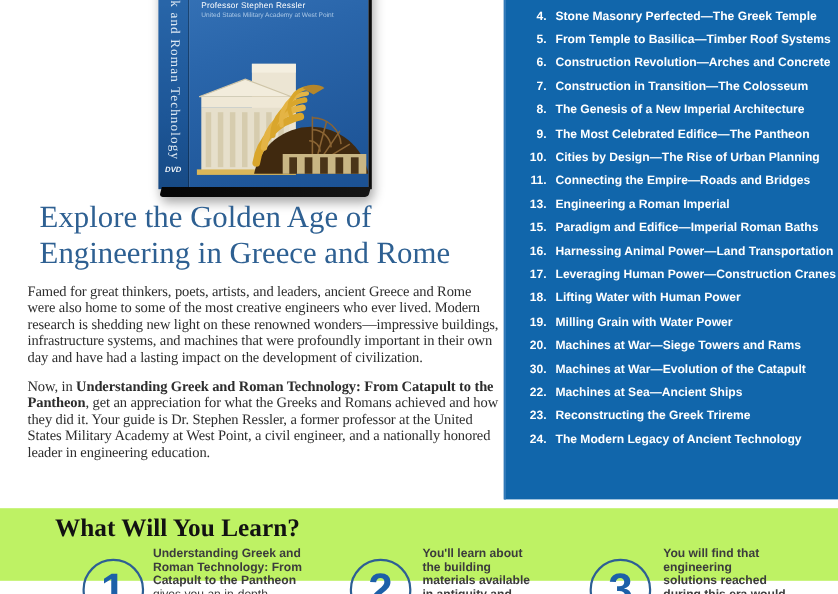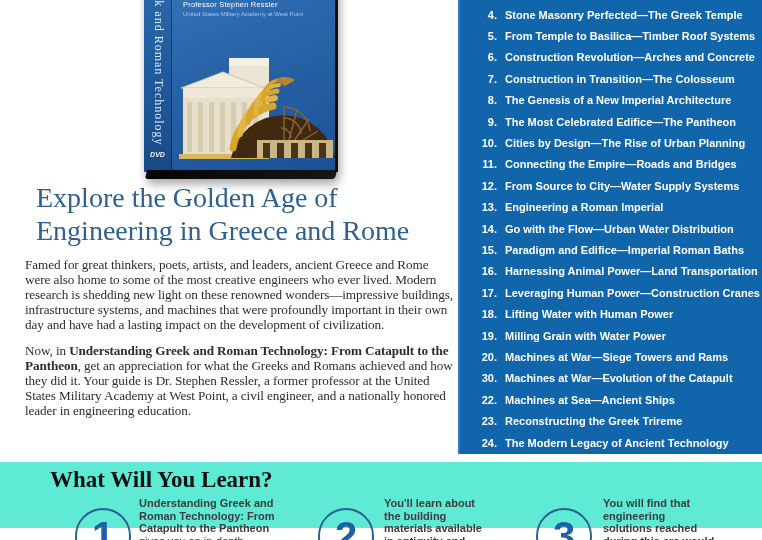--- a/index.html
+++ b/index.html
@@ -36,21 +36,21 @@
   .bold-title { font-weight:bold; }
 
   
   .lecture-panel { position:absolute; left:458px; top:0; width:304px; height:454px;
     background:#1166ab; border-left:2px solid #3179b8; padding-top:4px; }
   .lecture-row { display:flex; align-items:center; height:21.4px; color:#ffffff; }
   .lecture-num { flex:none; width:37px; text-align:right; font-size:11px; font-weight:bold; }
   .lecture-title { margin-left:8px; font-size:11px; font-weight:bold; white-space:nowrap; }
 
   
-  .learn-section { position:absolute; left:0; top:462px; width:762px; height:66px; background:#5eead4; }
+  .learn-section { position:absolute; left:0; top:462px; width:762px; height:66px; background:#bef264; }
   .learn-heading { position:absolute; left:50px; top:5px;
     font-family:"Liberation Serif", serif; font-weight:bold; font-size:23px; color:#121212; }
   .learn-circle { position:absolute; width:56px; height:56px; border:2px solid #2d5f94; border-radius:50%;
     display:flex; align-items:center; justify-content:center; }
   .learn-number { font-size:40px; font-weight:bold; color:#1c60a8; line-height:1; }
   .learn-text { position:absolute; font-size:11px; font-weight:bold; color:#3c3c3c; line-height:12.5px; }
   .learn-text .reg { font-weight:normal; }
   .c1 { left:75px;  top:46px; }
   .c2 { left:318px; top:46px; }
   .c3 { left:536px; top:46px; }
@@ -173,34 +173,26 @@
       <div class="lecture-row">
         <span class="lecture-num">10.</span>
         <span class="lecture-title">Cities by Design—The Rise of Urban Planning</span>
       </div>
 
       <div class="lecture-row">
         <span class="lecture-num">11.</span>
         <span class="lecture-title">Connecting the Empire—Roads and Bridges</span>
       </div>
 
-      <div class="lecture-row">
-        <span class="lecture-num">12.</span>
-        <span class="lecture-title">From Source to City—Water Supply Systems</span>
-      </div>
 
       <div class="lecture-row">
         <span class="lecture-num">13.</span>
         <span class="lecture-title">Engineering a Roman Imperial</span>
       </div>
 
-      <div class="lecture-row">
-        <span class="lecture-num">14.</span>
-        <span class="lecture-title">Go with the Flow—Urban Water Distribution</span>
-      </div>
 
       <div class="lecture-row">
         <span class="lecture-num">15.</span>
         <span class="lecture-title">Paradigm and Edifice—Imperial Roman Baths</span>
       </div>
 
       <div class="lecture-row">
         <span class="lecture-num">16.</span>
         <span class="lecture-title">Harnessing Animal Power—Land Transportation</span>
       </div>

